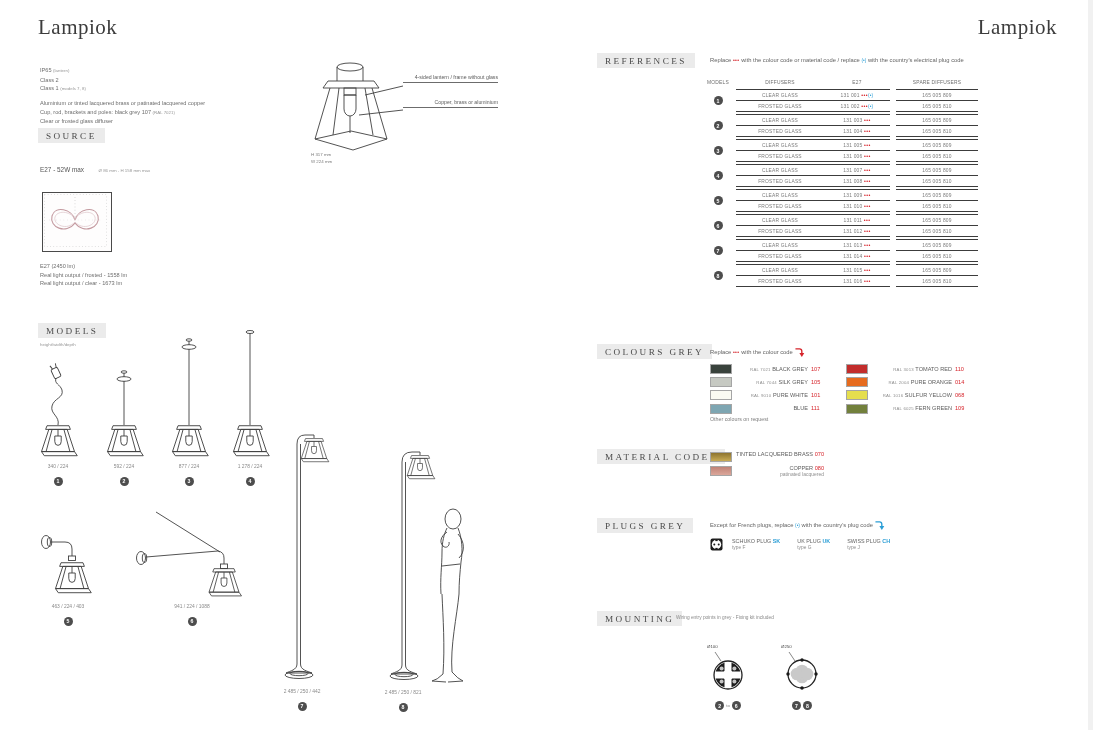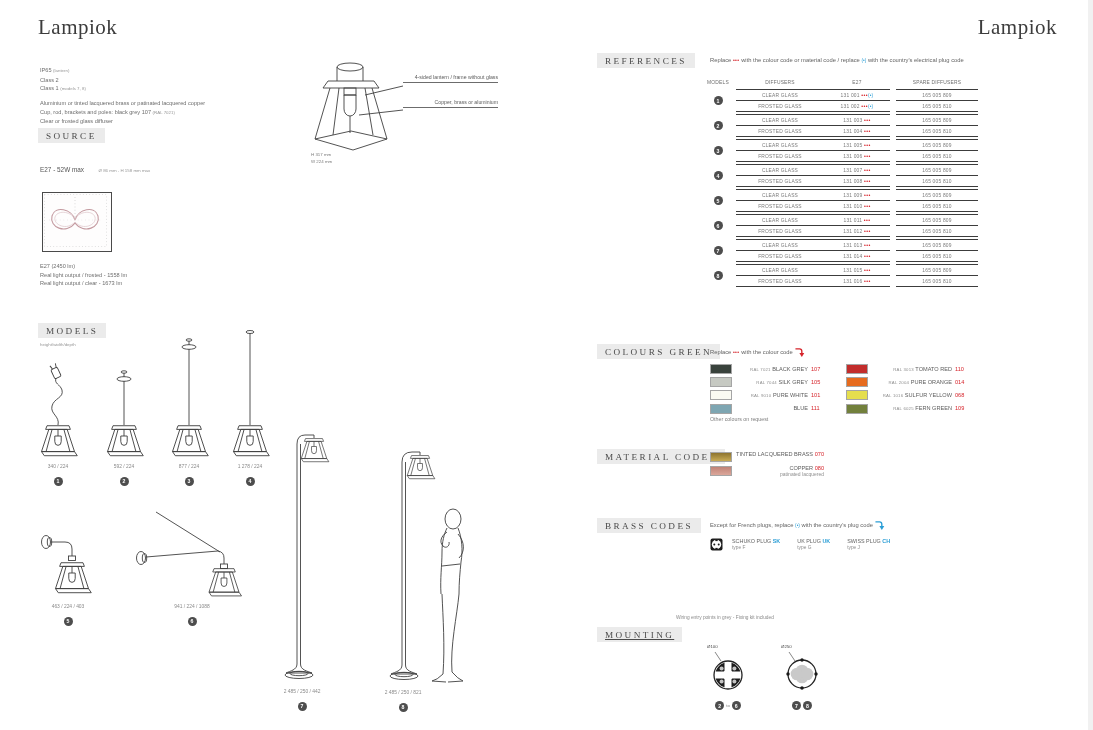--- a/index.html
+++ b/index.html
@@ -483,21 +483,21 @@
               <span class="rr-spare">165 005 809</span>
             </div>
             <div class="rr">
               <span class="rr-spare">165 005 810</span>
             </div>
           </div>
         </div>
       </div>
   </div>
 
-  <div class="sec" style="left:597px;top:344px;">COLOURS GREEN</div>
+  <div class="sec" style="left:597px;top:344px;">COLOURS GREY</div>
   <div class="instr" style="left:710px;top:347px;">
     <span>Replace</span>
     <span class="dots">•••</span>
     <span>with the colour code</span><svg class="elbow elbow-red" viewBox="0 0 11 11">
         <path class="shaft" d="M0.5,1.5 H5 Q7.5,1.5 7.5,4 V6"></path>
         <polygon class="head" points="4.8,6 10.2,6 7.5,10.5"></polygon>
       </svg>
   </div>
   <div id="colours-left" class="colour-col" style="left:710px;width:114px;">
 
@@ -566,21 +566,21 @@
 
       <div class="mat-row">
         <span class="swatch" style="background: linear-gradient(rgb(192, 131, 119), rgb(219, 167, 155));"></span>
         <span class="mat-label">
           <span><span>COPPER</span> <span class="red">080</span></span>
           <span class="mat-note">patinated lacquered</span>
         </span>
       </div>
     </div>
 
-  <div class="sec" style="left:597px;top:518px;">BRASS CODES</div>
+  <div class="sec" style="left:597px;top:518px;">PLUGS GREY</div>
   <div class="instr" style="left:710px;top:520px;">
     <span>Except for French plugs, replace</span>
     <span class="plugtok">(•)</span>
     <span>with the country's plug code</span><svg class="elbow elbow-blue" viewBox="0 0 11 11">
         <path class="shaft" d="M0.5,1.5 H5 Q7.5,1.5 7.5,4 V6"></path>
         <polygon class="head" points="4.8,6 10.2,6 7.5,10.5"></polygon>
       </svg>
   </div>
   <div class="plug-row">
     <svg width="13" height="13" viewBox="0 0 13 13" style="margin-right:9px;">
@@ -603,21 +603,21 @@
           <div class="plug-type">type G</div>
         </div>
 
         <div class="plug-entry">
           <div class="plug-name"><span>SWISS PLUG</span> <span class="blue">CH</span></div>
           <div class="plug-type">type J</div>
         </div>
       </div>
   </div>
 
-  <div class="sec" style="left:597px;top:627px;text-decoration:underline;">MOUNTING</div>
+  <div class="sec" style="left:597px;top:611px;">MOUNTING</div>
   <div class="abs" style="left:676px;top:615px;font-size:4.8px;color:#8a8a8a;">Wiring entry points in grey - Fixing kit included</div>
 
   <div class="mount-diagram" style="left:702px;top:644px;">
     <div class="mount-dia">Ø100</div>
     <svg width="52" height="52" viewBox="0 0 52 52">
       <line x1="13" y1="8" x2="19" y2="17" stroke="#555" stroke-width="0.7"></line>
       <circle cx="26" cy="31" r="9" fill="none" stroke="#1d1d1d" stroke-width="7.5"></circle>
       <circle cx="32.4" cy="24.6" r="2" fill="#c3c3c3"></circle>
         <circle cx="19.6" cy="24.6" r="2" fill="#c3c3c3"></circle>
       <circle cx="19.6" cy="37.4" r="2" fill="#c3c3c3"></circle>

